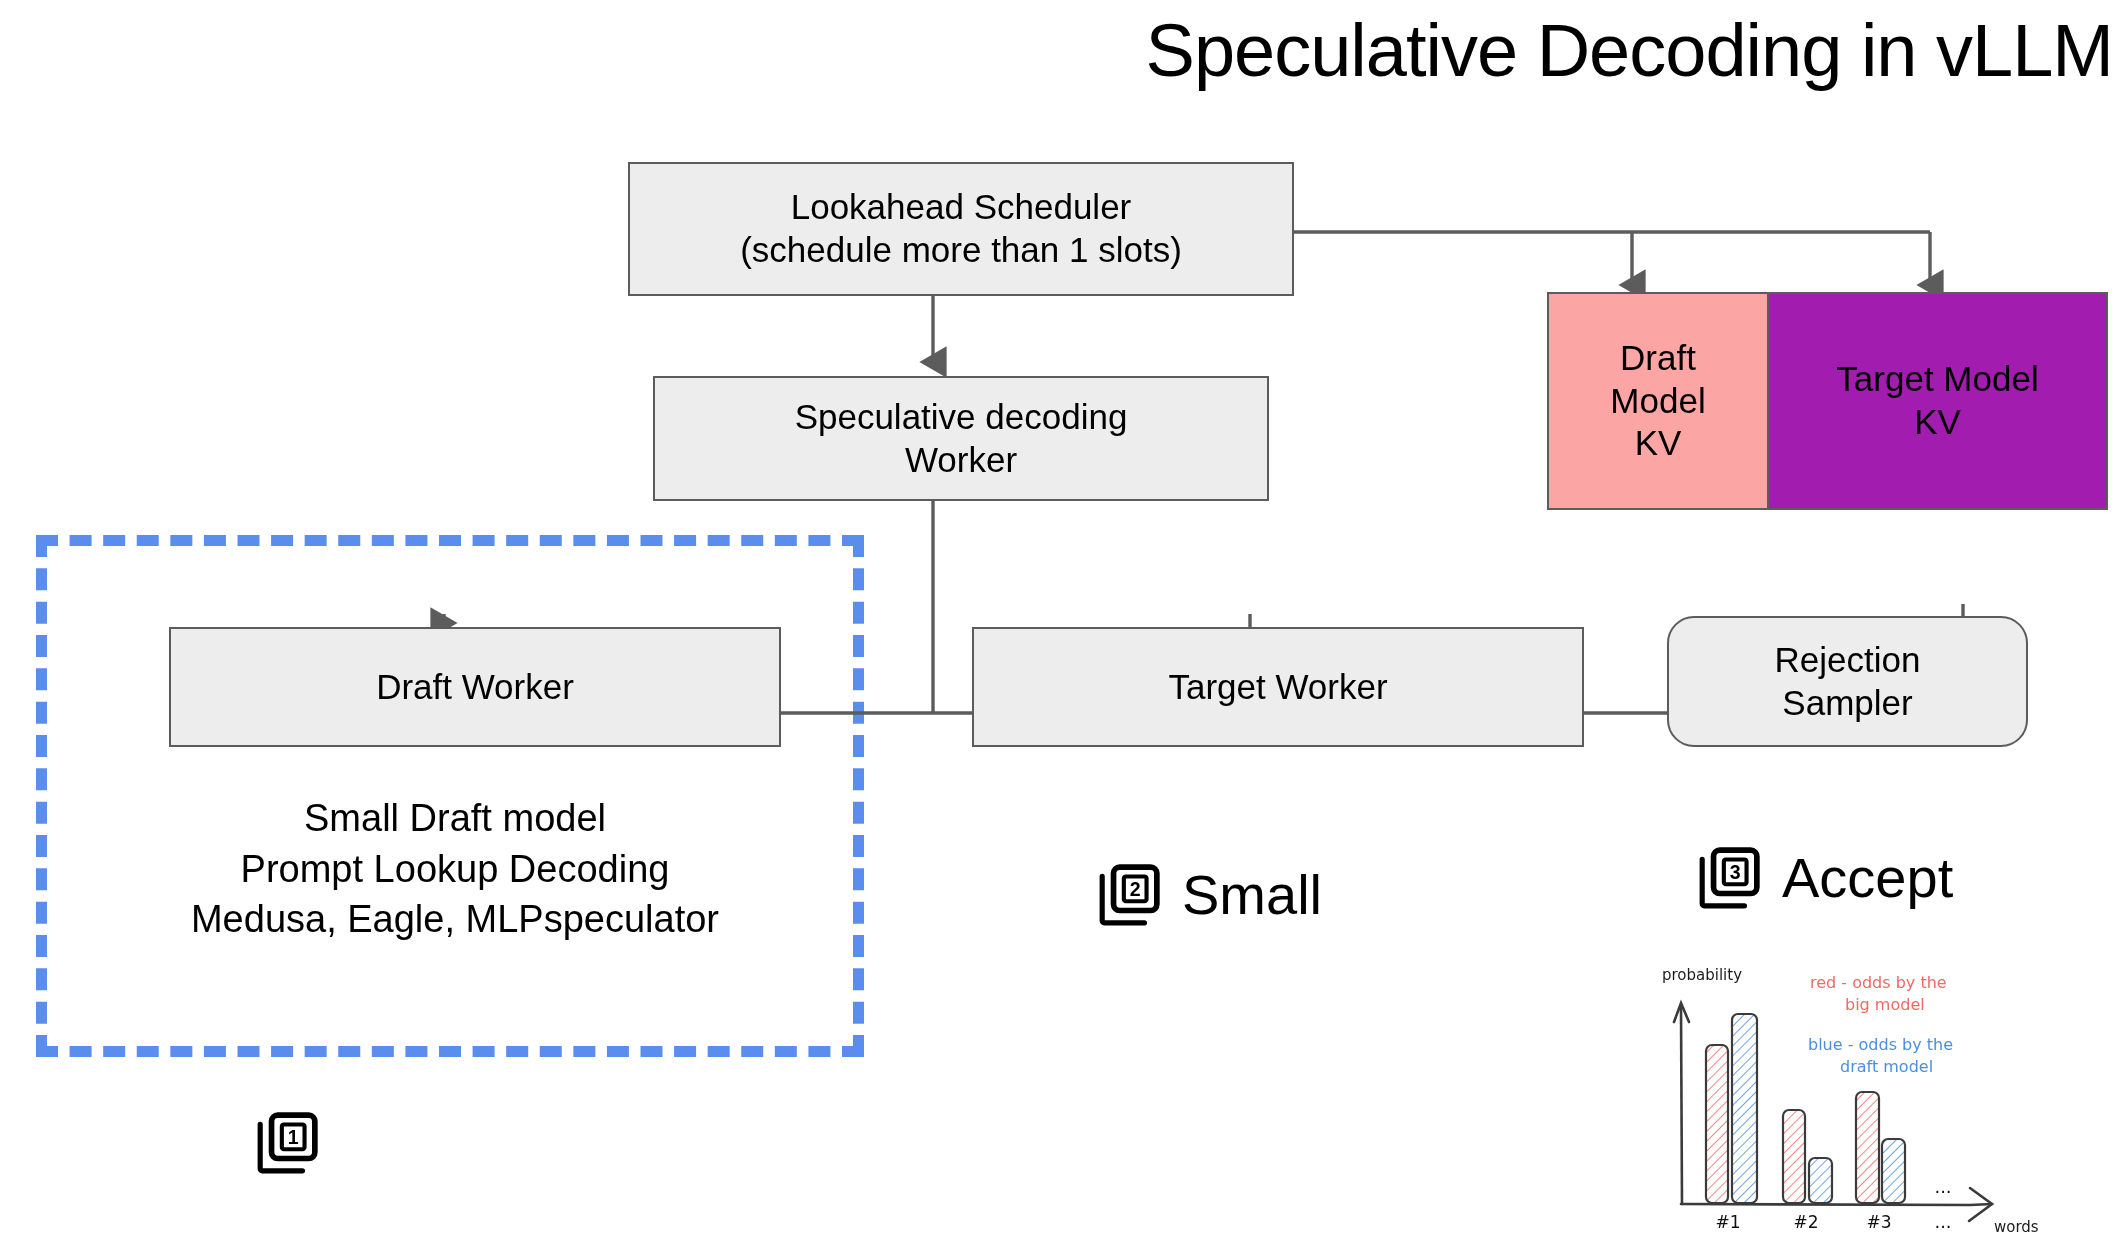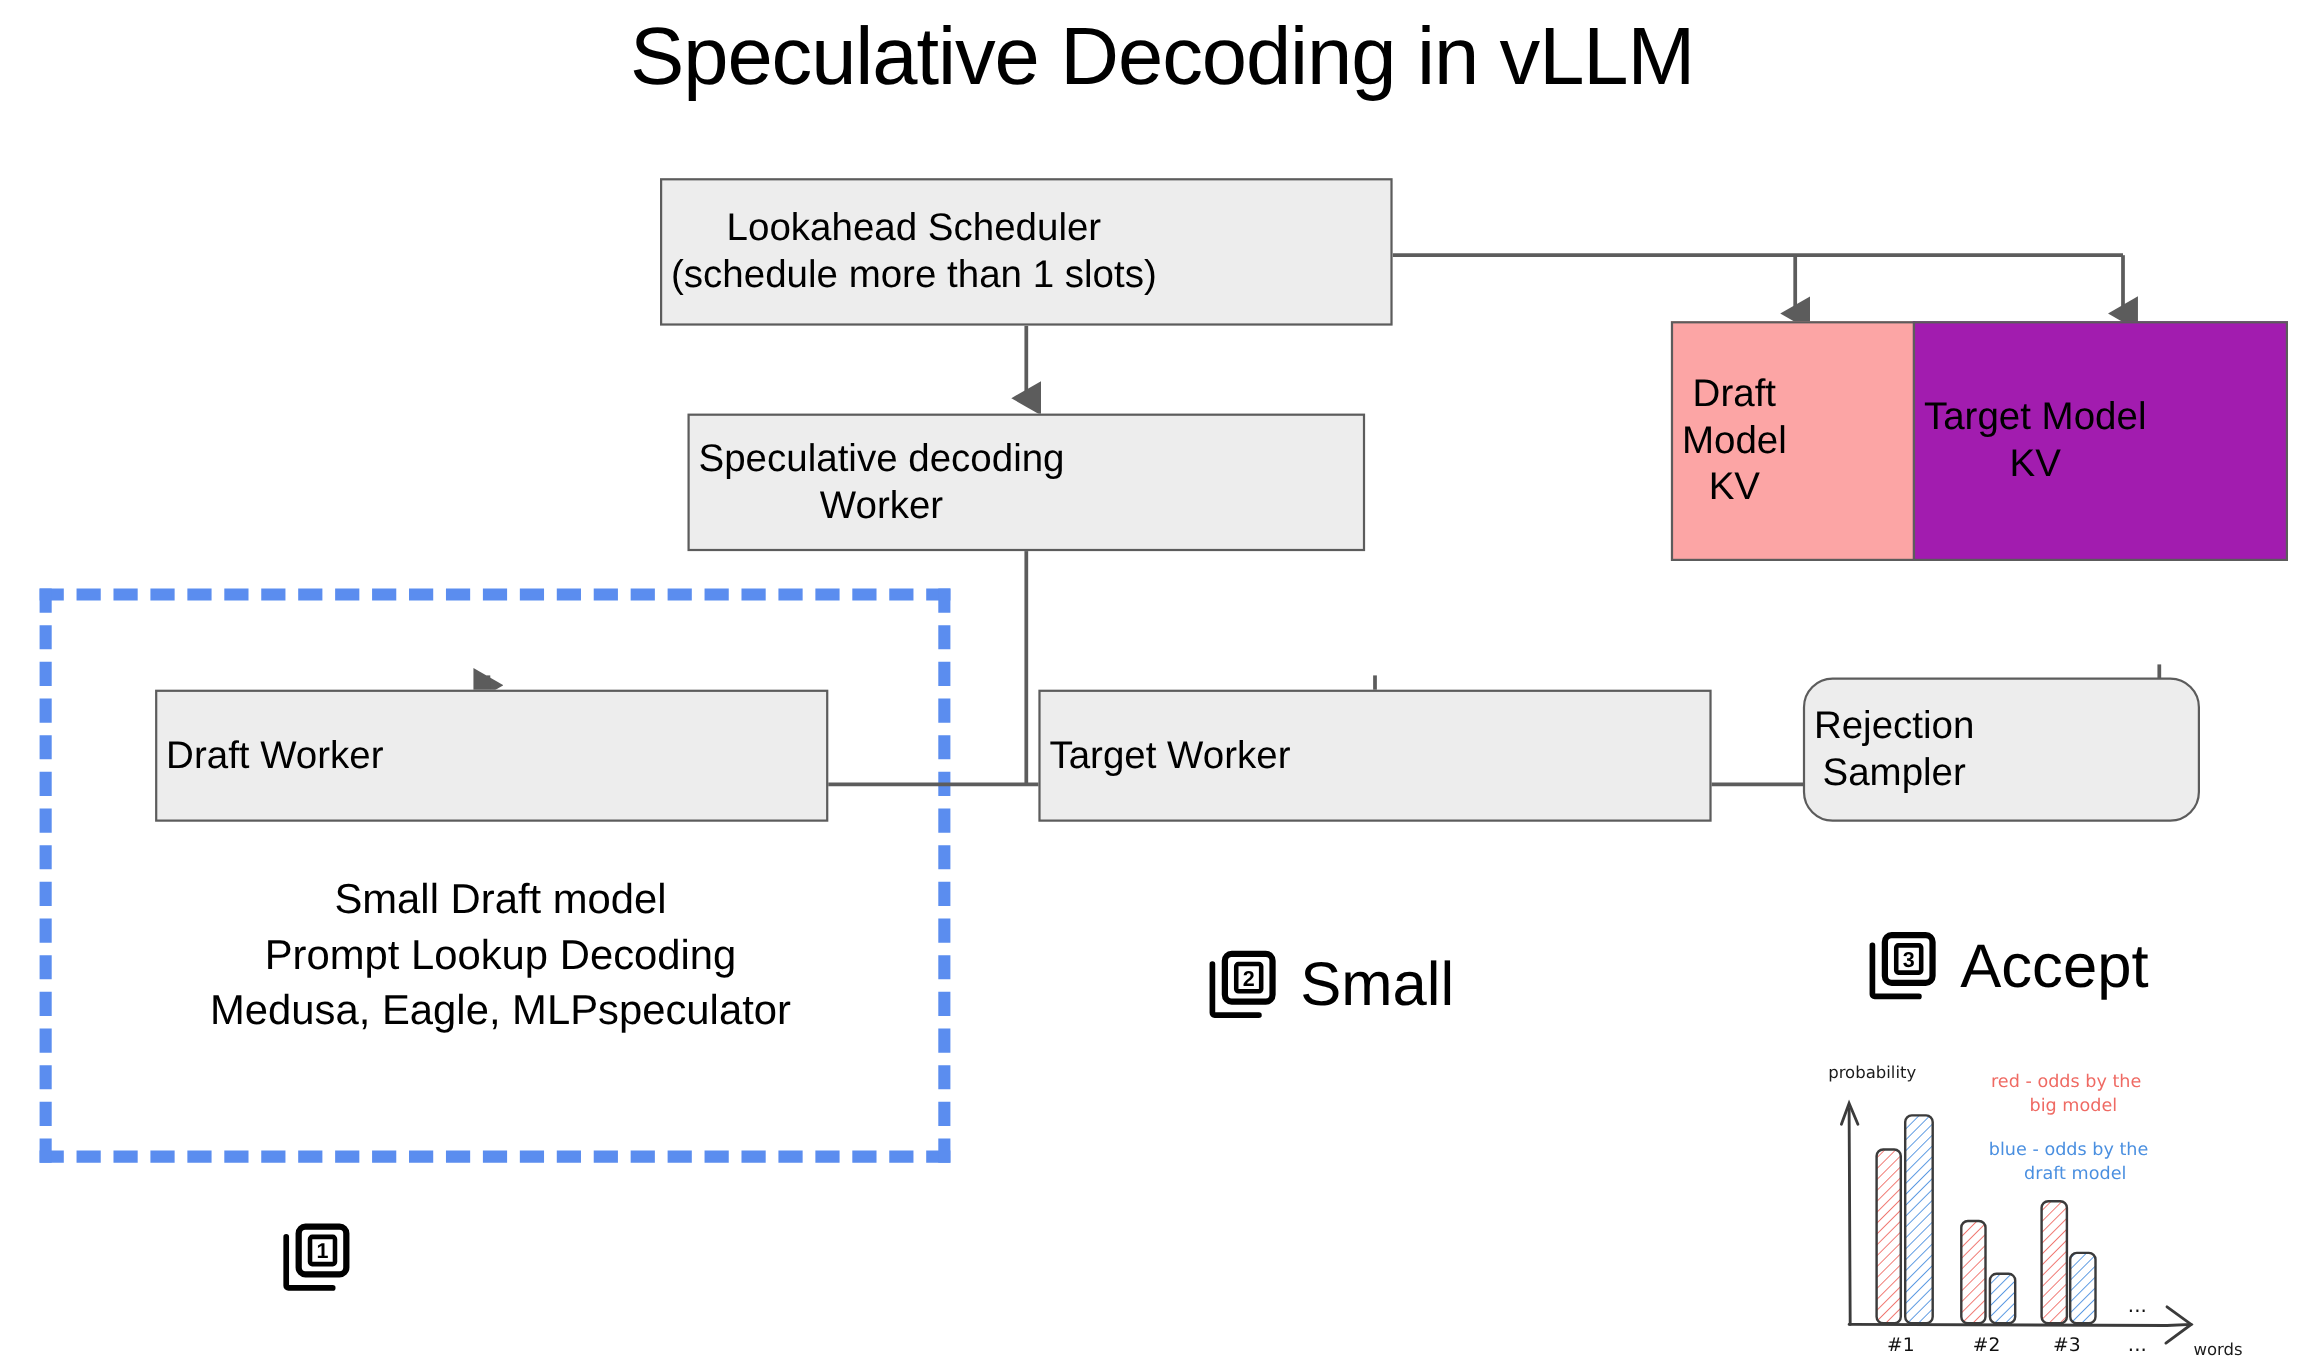--- a/index.html
+++ b/index.html
@@ -5,34 +5,35 @@
   html,body{margin:0;padding:0;background:#ffffff;}
   body{
     width:2113px;height:1247px;position:relative;overflow:hidden;
     font-family:"Liberation Sans","DejaVu Sans",sans-serif;
     color:#000;
   }
   .abs{position:absolute;}
 
   
   #page-title{
-    left:0;top:8px;width:2113px;text-align:center;
+    left:0;top:8px;width:2113px;text-align:right;
     font-size:74px;font-weight:400;letter-spacing:-1px;color:#000;
     line-height:1.15;
   }
 
   
   .fbox{
     box-sizing:border-box;
     border:2.5px solid #5c5c5c;
     background:#ededed;
-    display:flex;align-items:center;justify-content:flex-start;
+    display:flex;align-items:center;justify-content:center;
     text-align:center;
     font-size:35px;line-height:1.22;font-weight:400;color:#000;
     padding:20px 8px;
+    margin-left:28px;
   }
   .fbox.blue{background:#fca5a5;}
   .fbox.pink{background:#a21caf;}
   .fbox .txt{white-space:pre-line;}
 
   
   #connectors{left:0;top:0;width:2113px;height:1247px;pointer-events:none;}
 
   
   #propose-region{

